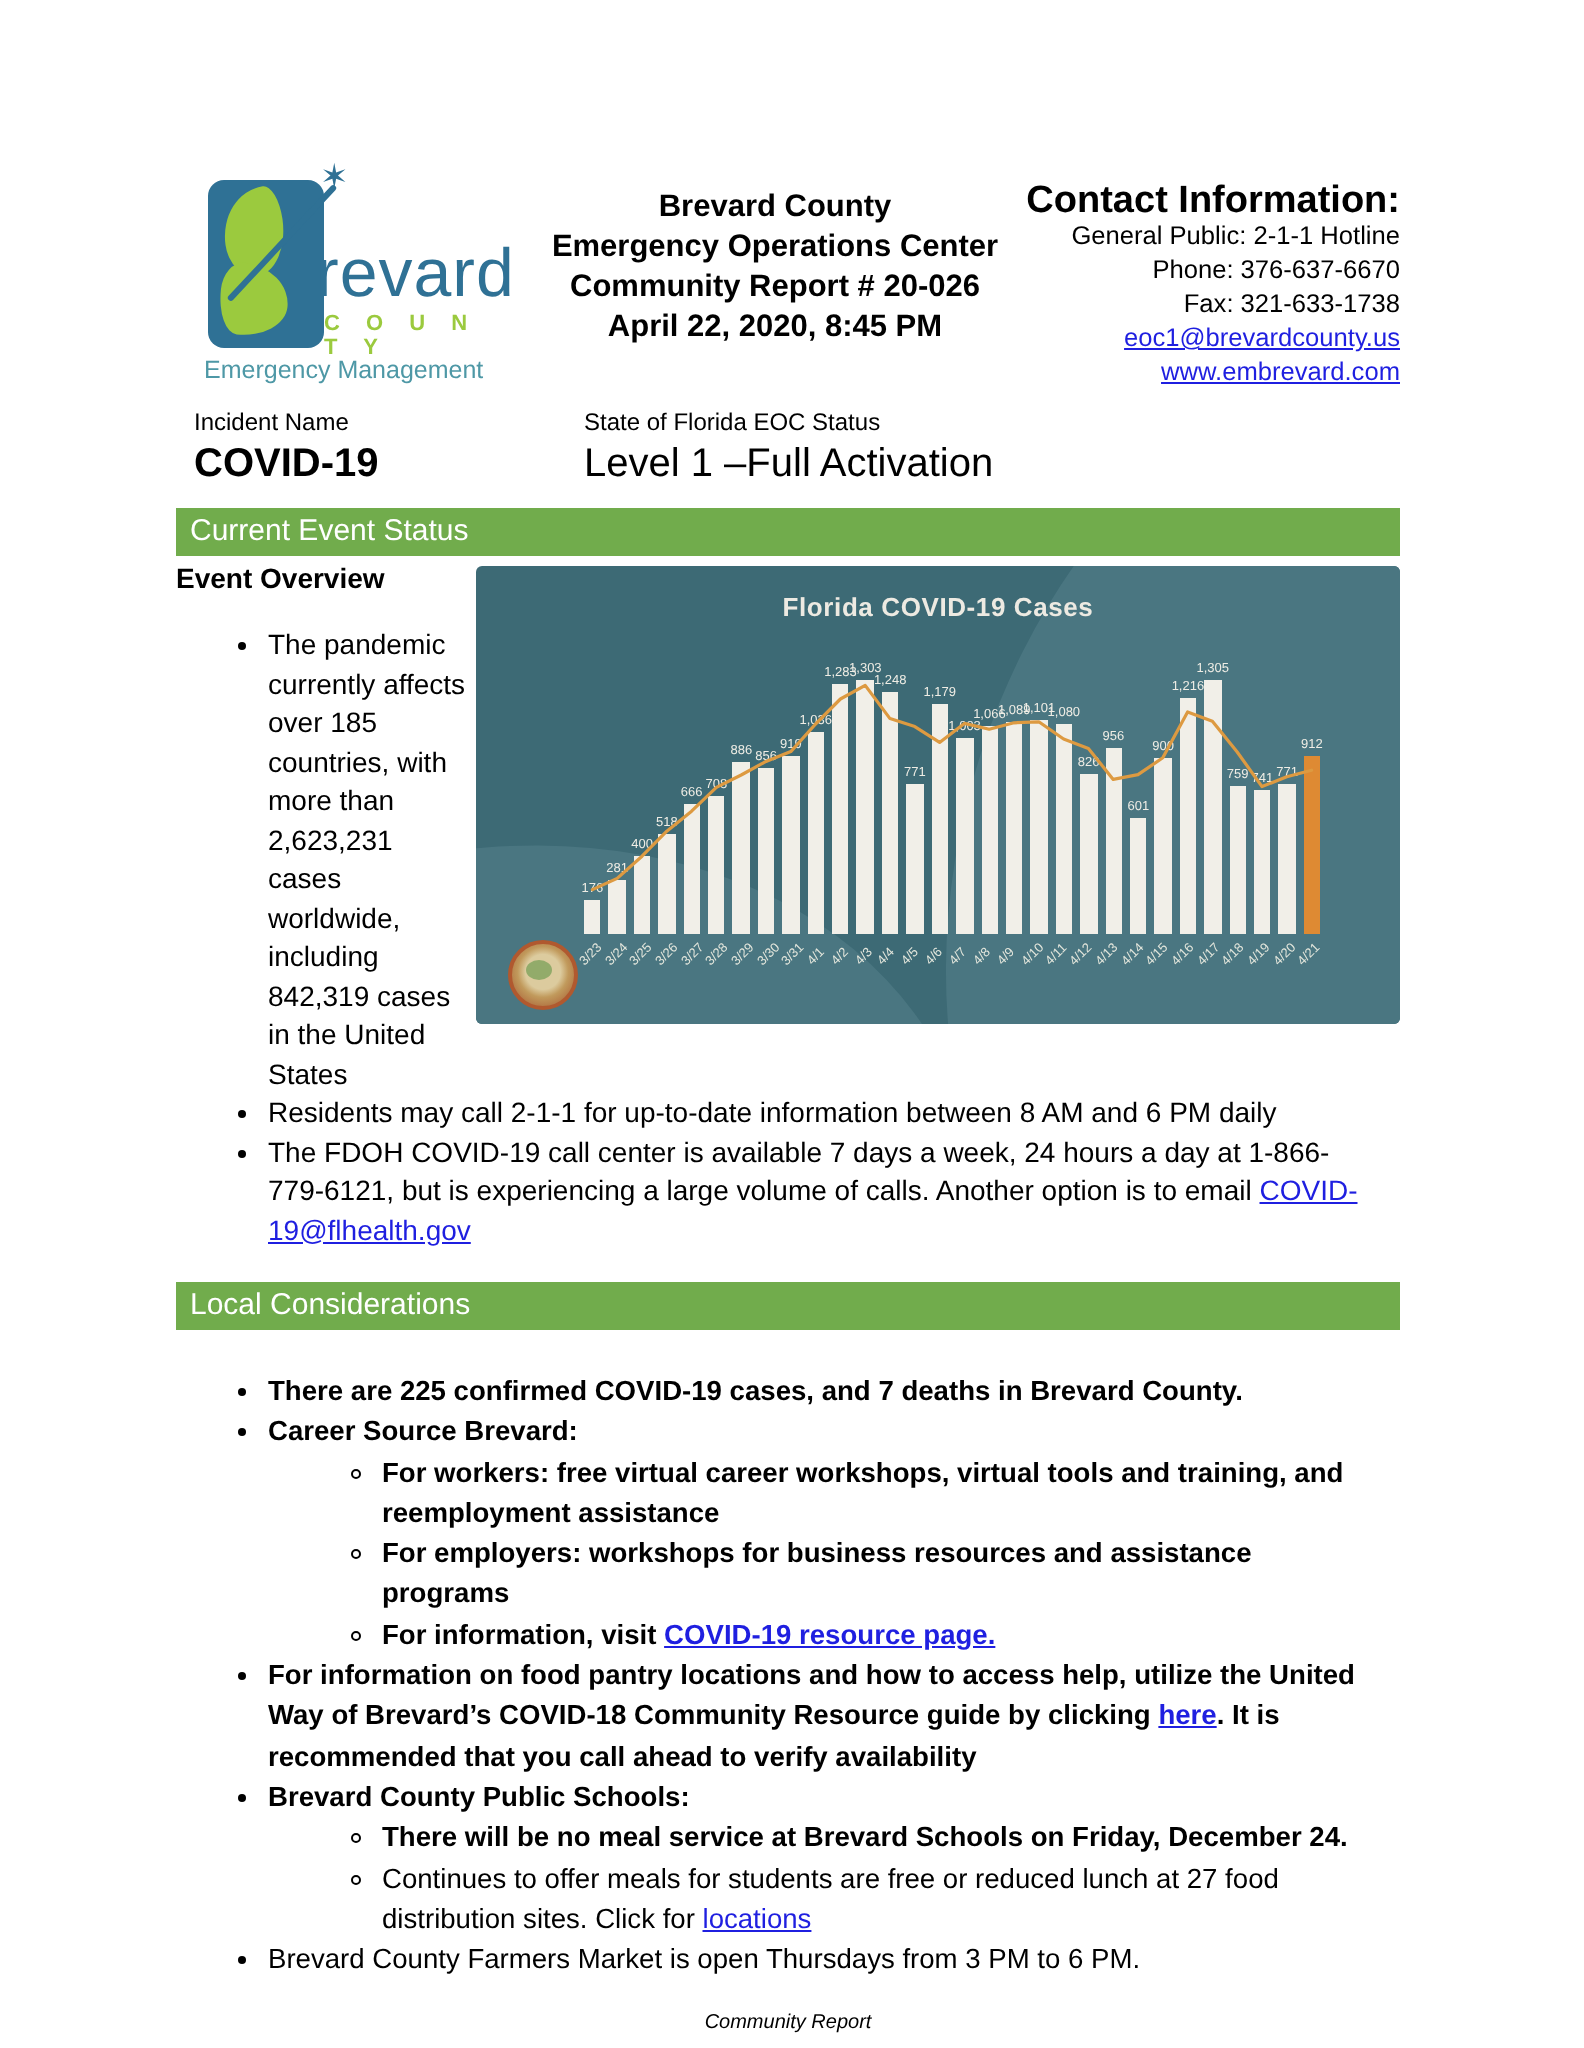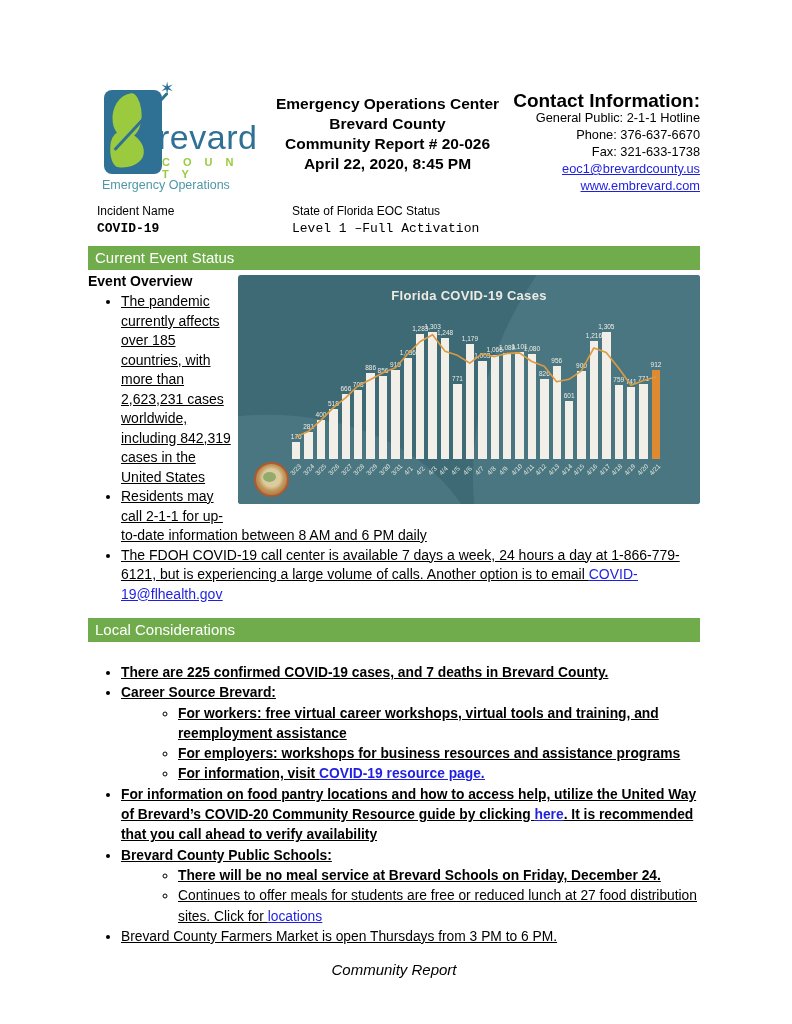--- a/index.html
+++ b/index.html
@@ -27,31 +27,31 @@
   .contact .c-head{font-weight:bold;font-size:19px;}
   a{color:#1F1FE0;text-decoration:underline;cursor:pointer;}
   a.bold{font-weight:bold;}
 
   
   .incident{display:flex;margin-top:2px;}
   .icol{padding-left:9px;}
   .icol:nth-child(1){width:186px;}
   .icol:nth-child(2){width:232px;}
   .icol .ilabel{font-size:12px;}
-  .icol .ivalue{font-size:13px;margin-top:3px;font-family:Liberation Mono, monospace;}
+  .icol .ivalue{font-size:20px;margin-top:3px;}
   .icol .ivalue.vbold{font-weight:bold;}
 
   
   .gbar{clear:both;background:#71AC4C;color:#fff;font-size:15px;padding:3px 0 4px 7px;margin-top:10px;}
   .gbar.second{margin-top:14px;}
 
   
   .sec1{margin-top:3px;}
   .eo-head{font-size:14px;font-weight:bold;margin:1px 0 2px 0;}
-  ul.blist{margin:3px;padding-left:30px;font-size:14px;line-height:19.5px;text-decoration:underline;}
+  ul.blist{margin:16px;padding-left:30px;font-size:14px;line-height:19.5px;}
   ul.blist li{list-style:disc;}
   ul.blist li.lvl2{list-style:circle;margin-left:57px;}
   ul.blist li.bold{font-weight:bold;}
   ul.blist2{font-size:13.8px;line-height:20.3px;margin-top:21px;}
 
   
   .chart{position:relative;float:right;width:462px;height:229px;margin:2px 0 7px 4px;
          background:#3D6A75;overflow:hidden;border-radius:3px;}
   .deco{position:absolute;background:#4A7681;border-radius:50%;}
   .deco1{width:560px;height:430px;left:-300px;top:150px;transform:rotate(-22deg);}
@@ -67,42 +67,42 @@
   .dlab{flex:1;font-size:6.5px;color:#E3E6DC;transform:rotate(-45deg) translate(-4px,3px);
         white-space:nowrap;}
   .trend{position:absolute;left:0;top:0;pointer-events:none;}
   .seal{position:absolute;left:16px;bottom:7px;width:31px;height:31px;border-radius:50%;
         background:radial-gradient(circle at 50% 45%, #DCCB9E 0 38%, #C19A5C 55%, #A34F2A 100%);
         border:2px solid #B0592F;}
   .seal:after{content:"";position:absolute;left:7px;top:8px;width:13px;height:10px;border-radius:50%;
         background:#7FA35C;opacity:.8;}
 
   
-  .footer{clear:both;text-align:center;font-style:italic;font-size:15px;margin-top:14px;}
+  .footer{clear:both;text-align:center;font-style:italic;font-size:10px;margin-top:14px;}
 </style>
 </head>
 <body>
 
 <div class="page">
   <div class="content">
 
     <div class="header">
       <div class="logo">
         <div class="lbox"></div>
         <div class="leaf1"></div>
         <div class="leaf2"></div>
         <div class="swoosh"></div>
         <div class="star">✶</div>
         <div class="brand-revard">revard</div>
         <div class="brand-county">C O U N T Y</div>
-        <div class="brand-sub">Emergency Operations</div>
+        <div class="brand-sub">Emergency Management</div>
       </div>
       <div class="title-block">
+        <div>Brevard County</div>
         <div>Emergency Operations Center</div>
-        <div>Brevard County</div>
         <div>Community Report # 20-026</div>
         <div>April 22, 2020, 8:45 PM</div>
       </div>
       <div class="contact">
         <div class="c-head">Contact Information:</div>
         <div id="contact-lines">
             <div>General Public: 2-1-1 Hotline</div>
             <div>Phone: 376-637-6670</div>
             <div>Fax:  321-633-1738</div>
           </div>
@@ -300,21 +300,21 @@
         </ul>
     </div>
 
     <div class="gbar second">Local Considerations</div>
     <ul class="blist blist2" id="local-bullets">
         <li class="bold"><span>There are 225 confirmed COVID-19 cases, and 7 deaths in Brevard County.</span></li>
         <li class="bold"><span>Career Source Brevard:</span></li>
         <li class="lvl2 bold"><span>For workers: free virtual career workshops, virtual tools and training, and reemployment assistance</span></li>
         <li class="lvl2 bold"><span>For employers: workshops for business resources and assistance programs</span></li>
         <li class="lvl2 bold"><span>For information, visit </span><a href="#" class="bold">COVID-19 resource page.</a></li>
-        <li class="bold"><span>For information on food pantry locations and how to access help, utilize the United Way of Brevard’s COVID-20 Community Resource guide by clicking </span><a href="#" class="bold">here</a><span>. It is recommended that you call ahead to verify availability</span></li>
+        <li class="bold"><span>For information on food pantry locations and how to access help, utilize the United Way of Brevard’s COVID-18 Community Resource guide by clicking </span><a href="#" class="bold">here</a><span>. It is recommended that you call ahead to verify availability</span></li>
         <li class="bold"><span>Brevard County Public Schools:</span></li>
         <li class="lvl2 bold"><span>There will be no meal service at Brevard Schools on Friday, December 24.</span></li>
         <li class="lvl2 "><span>Continues to offer meals for students are free or reduced lunch at 27 food distribution sites. Click for </span><a href="#">locations</a></li>
         <li class=""><span>Brevard County Farmers Market is open Thursdays from 3 PM to 6 PM.</span></li>
       </ul>
 
     <div class="footer">Community Report</div>
   </div>
 </div>
 

